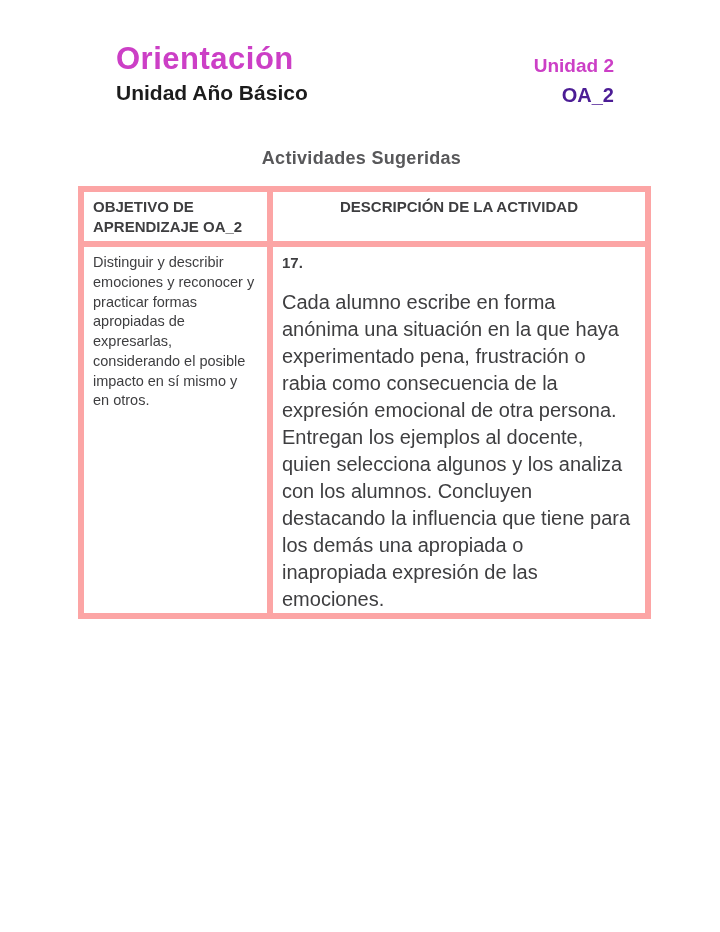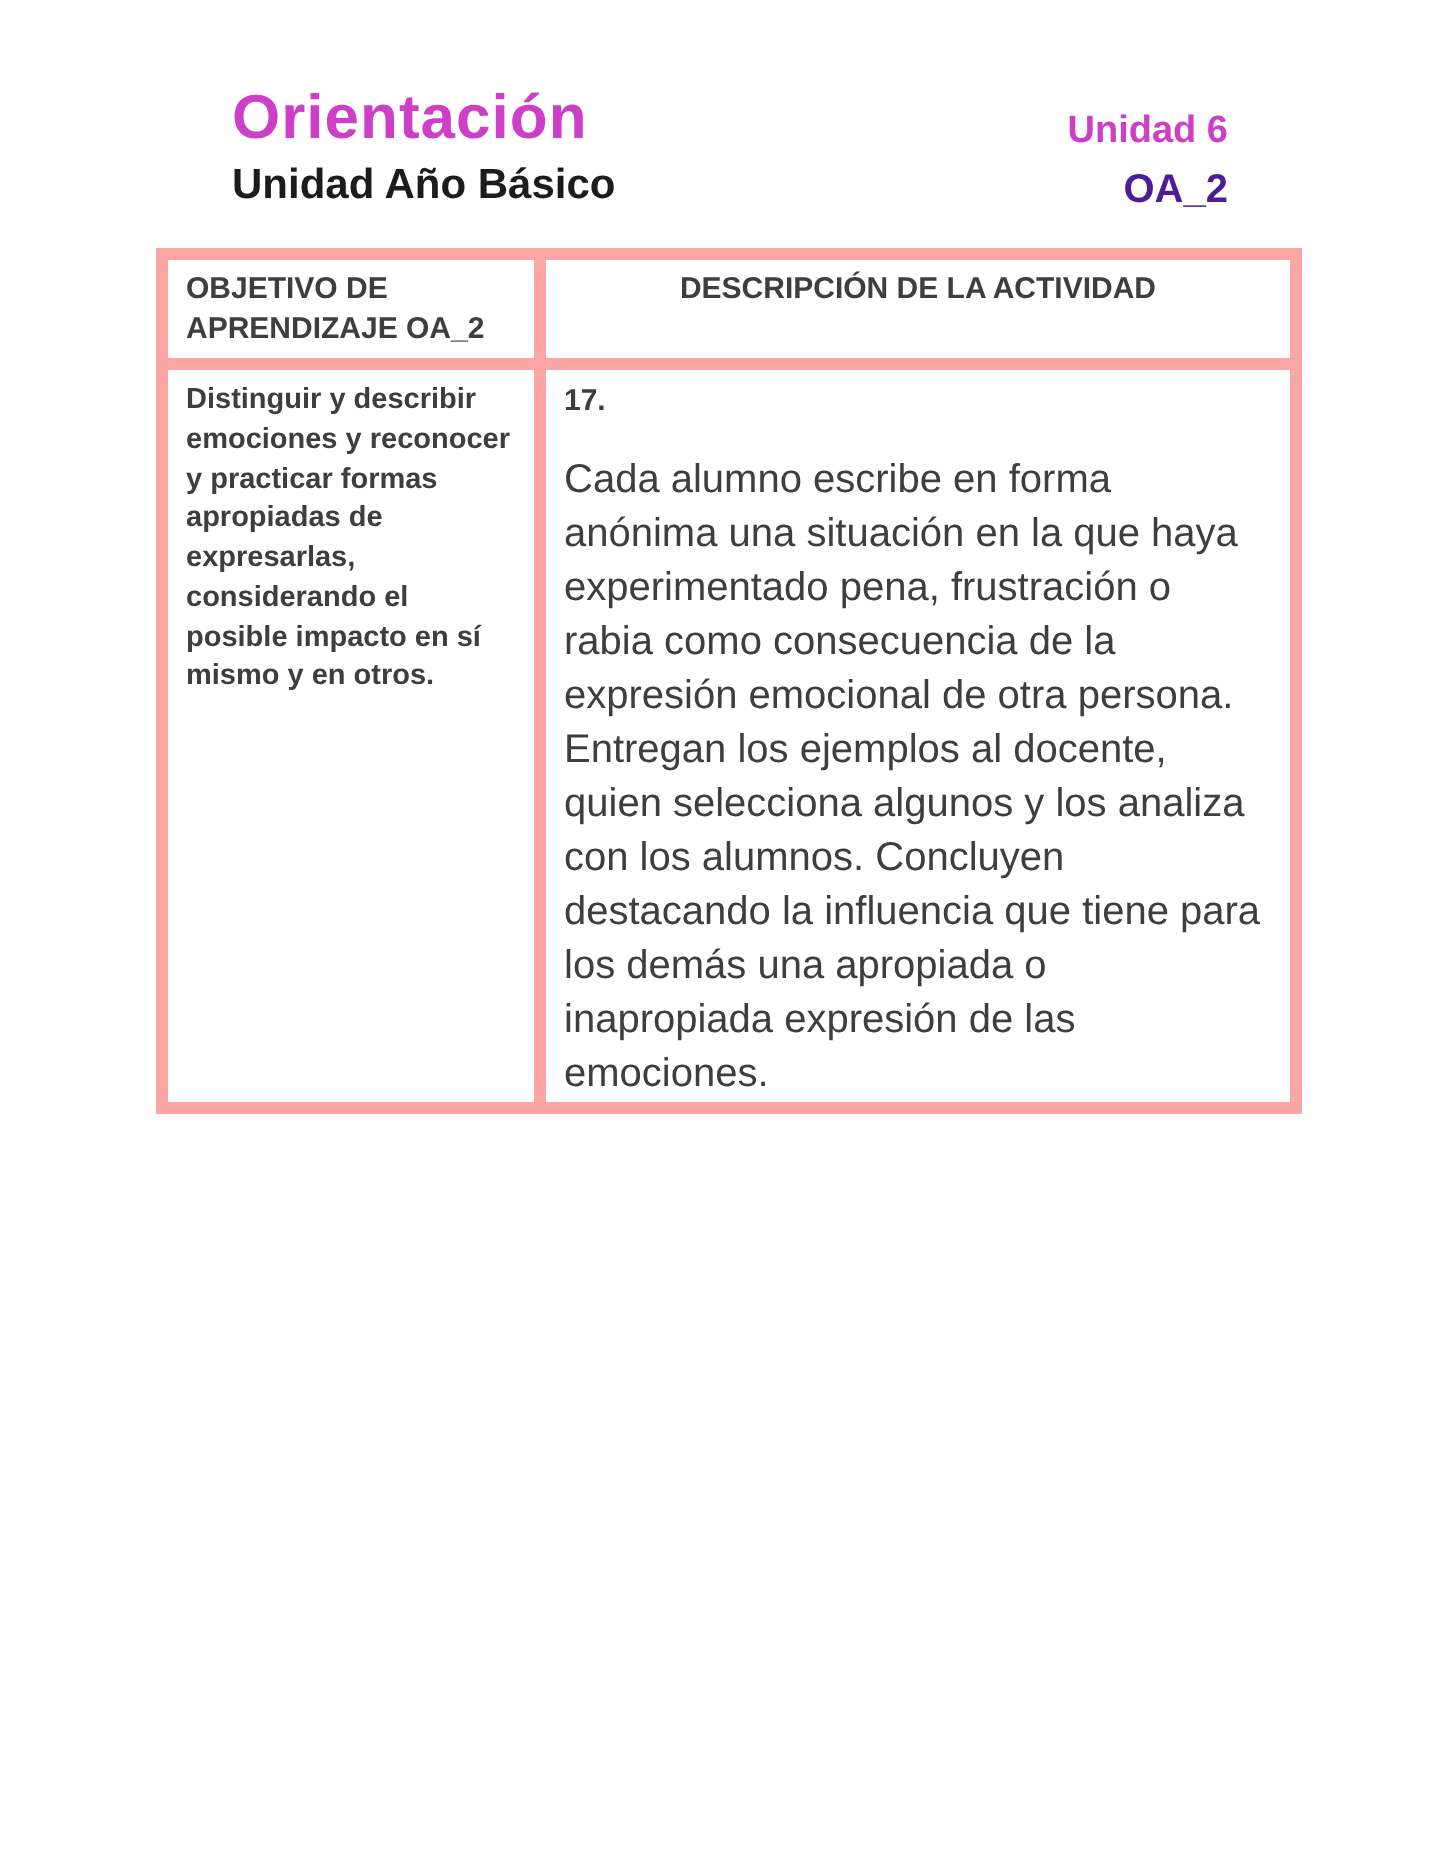--- a/index.html
+++ b/index.html
@@ -84,21 +84,21 @@
   th.desc-header {
     text-align: center;
     font-size: 15px;
     font-weight: bold;
     padding: 5px 8px 4px 8px;
     line-height: 1.35;
     color: #3A3A3C;
   }
   td.objective-cell {
     font-size: 14.5px;
-    font-weight: bold;
+    font-weight: normal;
     line-height: 1.36;
     padding: 6px 12px 0 9px;
     height: 320px;
     color: #3E3E40;
   }
   td.activity-cell {
     font-size: 14.5px;
     line-height: 1.35;
     padding: 6px 12px 0 9px;
     color: #464648;
@@ -118,25 +118,26 @@
 <body>
 
 <div class="page">
 
   <div class="header">
     <div class="header-left">
       <div class="subject">Orientación</div>
       <div class="grade">Unidad Año Básico</div>
     </div>
     <div class="header-right">
-      <div class="unit">Unidad 6</div>
+      <div class="unit">Unidad 2</div>
       <div class="oa">OA_2</div>
     </div>
   </div>
 
+  <div class="doc-title">Actividades Sugeridas</div>
 
   <table class="activities">
     <colgroup>
       <col class="c1">
       <col class="c2">
     </colgroup>
     <thead>
       <tr>
         <th class="obj-header">OBJETIVO DE APRENDIZAJE OA_2</th>
         <th class="desc-header">DESCRIPCIÓN DE LA ACTIVIDAD</th>

